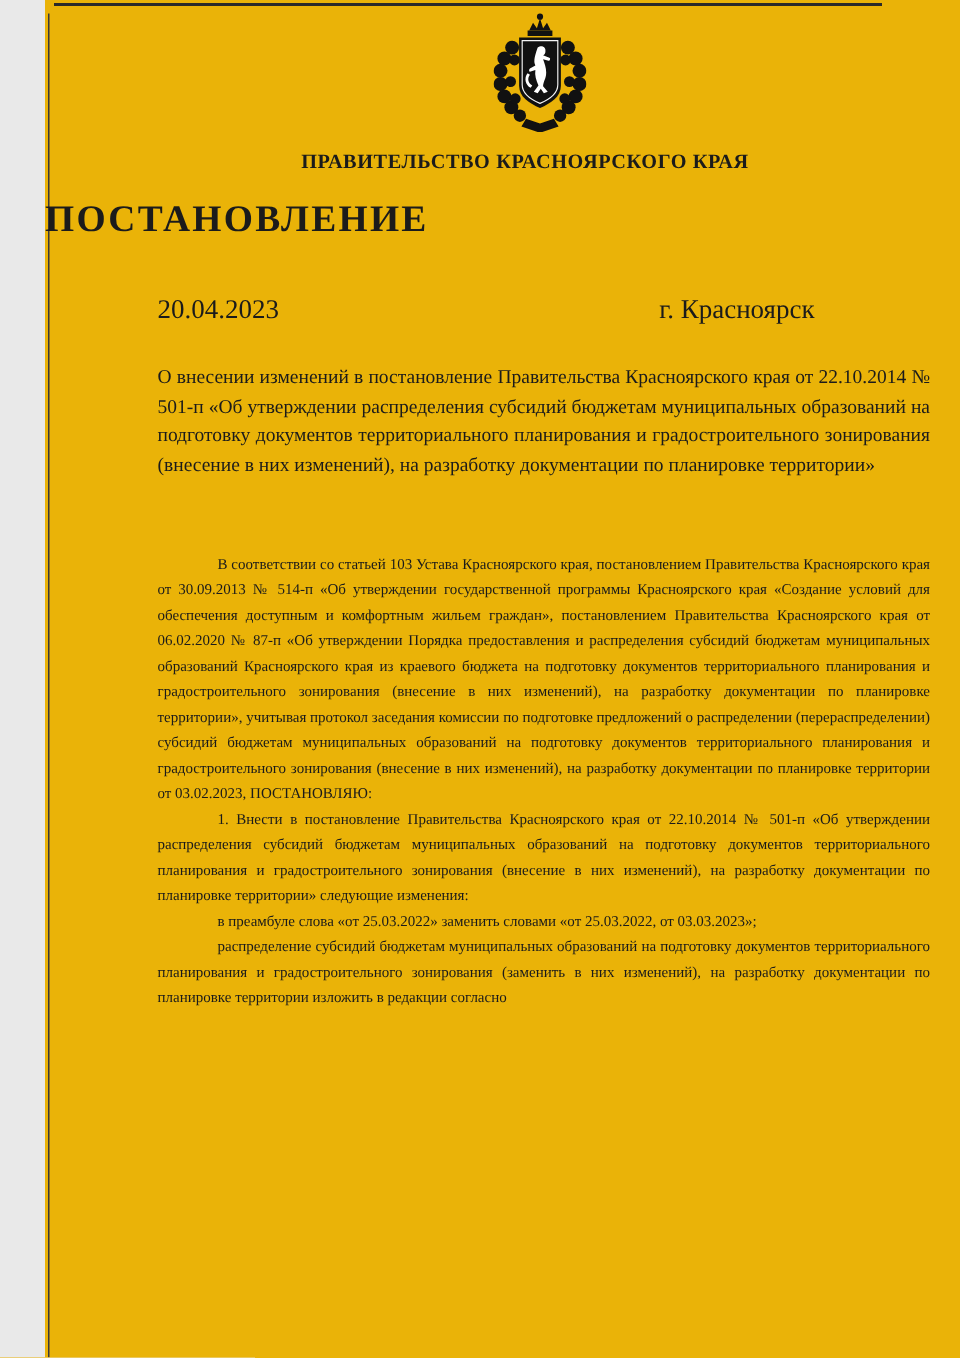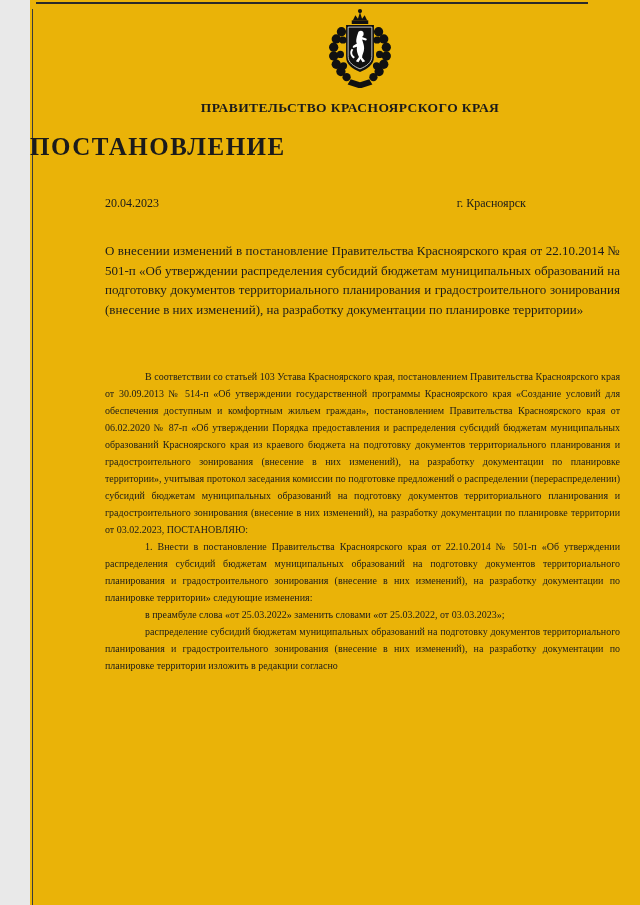--- a/index.html
+++ b/index.html
@@ -38,21 +38,21 @@
     font-size:13.5px;letter-spacing:0.4px;
   }
   .doc-type{
     position:absolute;top:133px;left:0;width:640px;
     font-weight:bold;
     font-size:25px;letter-spacing:1.5px;
   }
   .meta-row{
     position:absolute;top:196px;left:75px;width:515px;
     display:flex;align-items:baseline;
-    font-size:12px;
+    font-size:18px;
   }
   .meta-row .date{flex:1;text-align:left;}
   .meta-row .place{flex:1;text-align:center;}
   .meta-row .number{flex:1;text-align:right;}
   .subject{
     position:absolute;top:241px;left:75px;width:515px;
     font-size:13px;line-height:19.6px;
     text-align:justify;
   }
   .body-text{
@@ -123,16 +123,16 @@
     <span class="date">20.04.2023</span>
     <span class="place">г. Красноярск</span>
   </div>
 
   <div class="subject">О внесении изменений в постановление Правительства Красноярского края от 22.10.2014 № 501-п «Об утверждении распределения субсидий бюджетам муниципальных образований на подготовку документов территориального планирования и градостроительного зонирования (внесение в них изменений), на разработку документации по планировке территории»</div>
 
   <div class="body-text">
     <p>В соответствии со статьей 103 Устава Красноярского края, постановлением Правительства Красноярского края от 30.09.2013 № 514-п «Об утверждении государственной программы Красноярского края «Создание условий для обеспечения доступным и комфортным жильем граждан», постановлением Правительства Красноярского края от 06.02.2020 № 87-п «Об утверждении Порядка предоставления и распределения субсидий бюджетам муниципальных образований Красноярского края из краевого бюджета на подготовку документов территориального планирования и градостроительного зонирования (внесение в них изменений), на разработку документации по планировке территории», учитывая протокол заседания комиссии по подготовке предложений о распределении (перераспределении) субсидий бюджетам муниципальных образований на подготовку документов территориального планирования и градостроительного зонирования (внесение в них изменений), на разработку документации по планировке территории от 03.02.2023, ПОСТАНОВЛЯЮ:</p>
     <p>1. Внести в постановление Правительства Красноярского края от 22.10.2014 № 501-п «Об утверждении распределения субсидий бюджетам муниципальных образований на подготовку документов территориального планирования и градостроительного зонирования (внесение в них изменений), на разработку документации по планировке территории» следующие изменения:</p>
     <p>в преамбуле слова «от 25.03.2022» заменить словами «от 25.03.2022, от 03.03.2023»;</p>
-    <p>распределение субсидий бюджетам муниципальных образований на подготовку документов территориального планирования и градостроительного зонирования (внесение в них изменений), на разработку документации по планировке территории изложить в редакции согласно</p>
+    <p>распределение субсидий бюджетам муниципальных образований на подготовку документов территориального планирования и градостроительного зонирования (заменить в них изменений), на разработку документации по планировке территории изложить в редакции согласно</p>
   </div>
 
 </div>
 
 </body></html>

